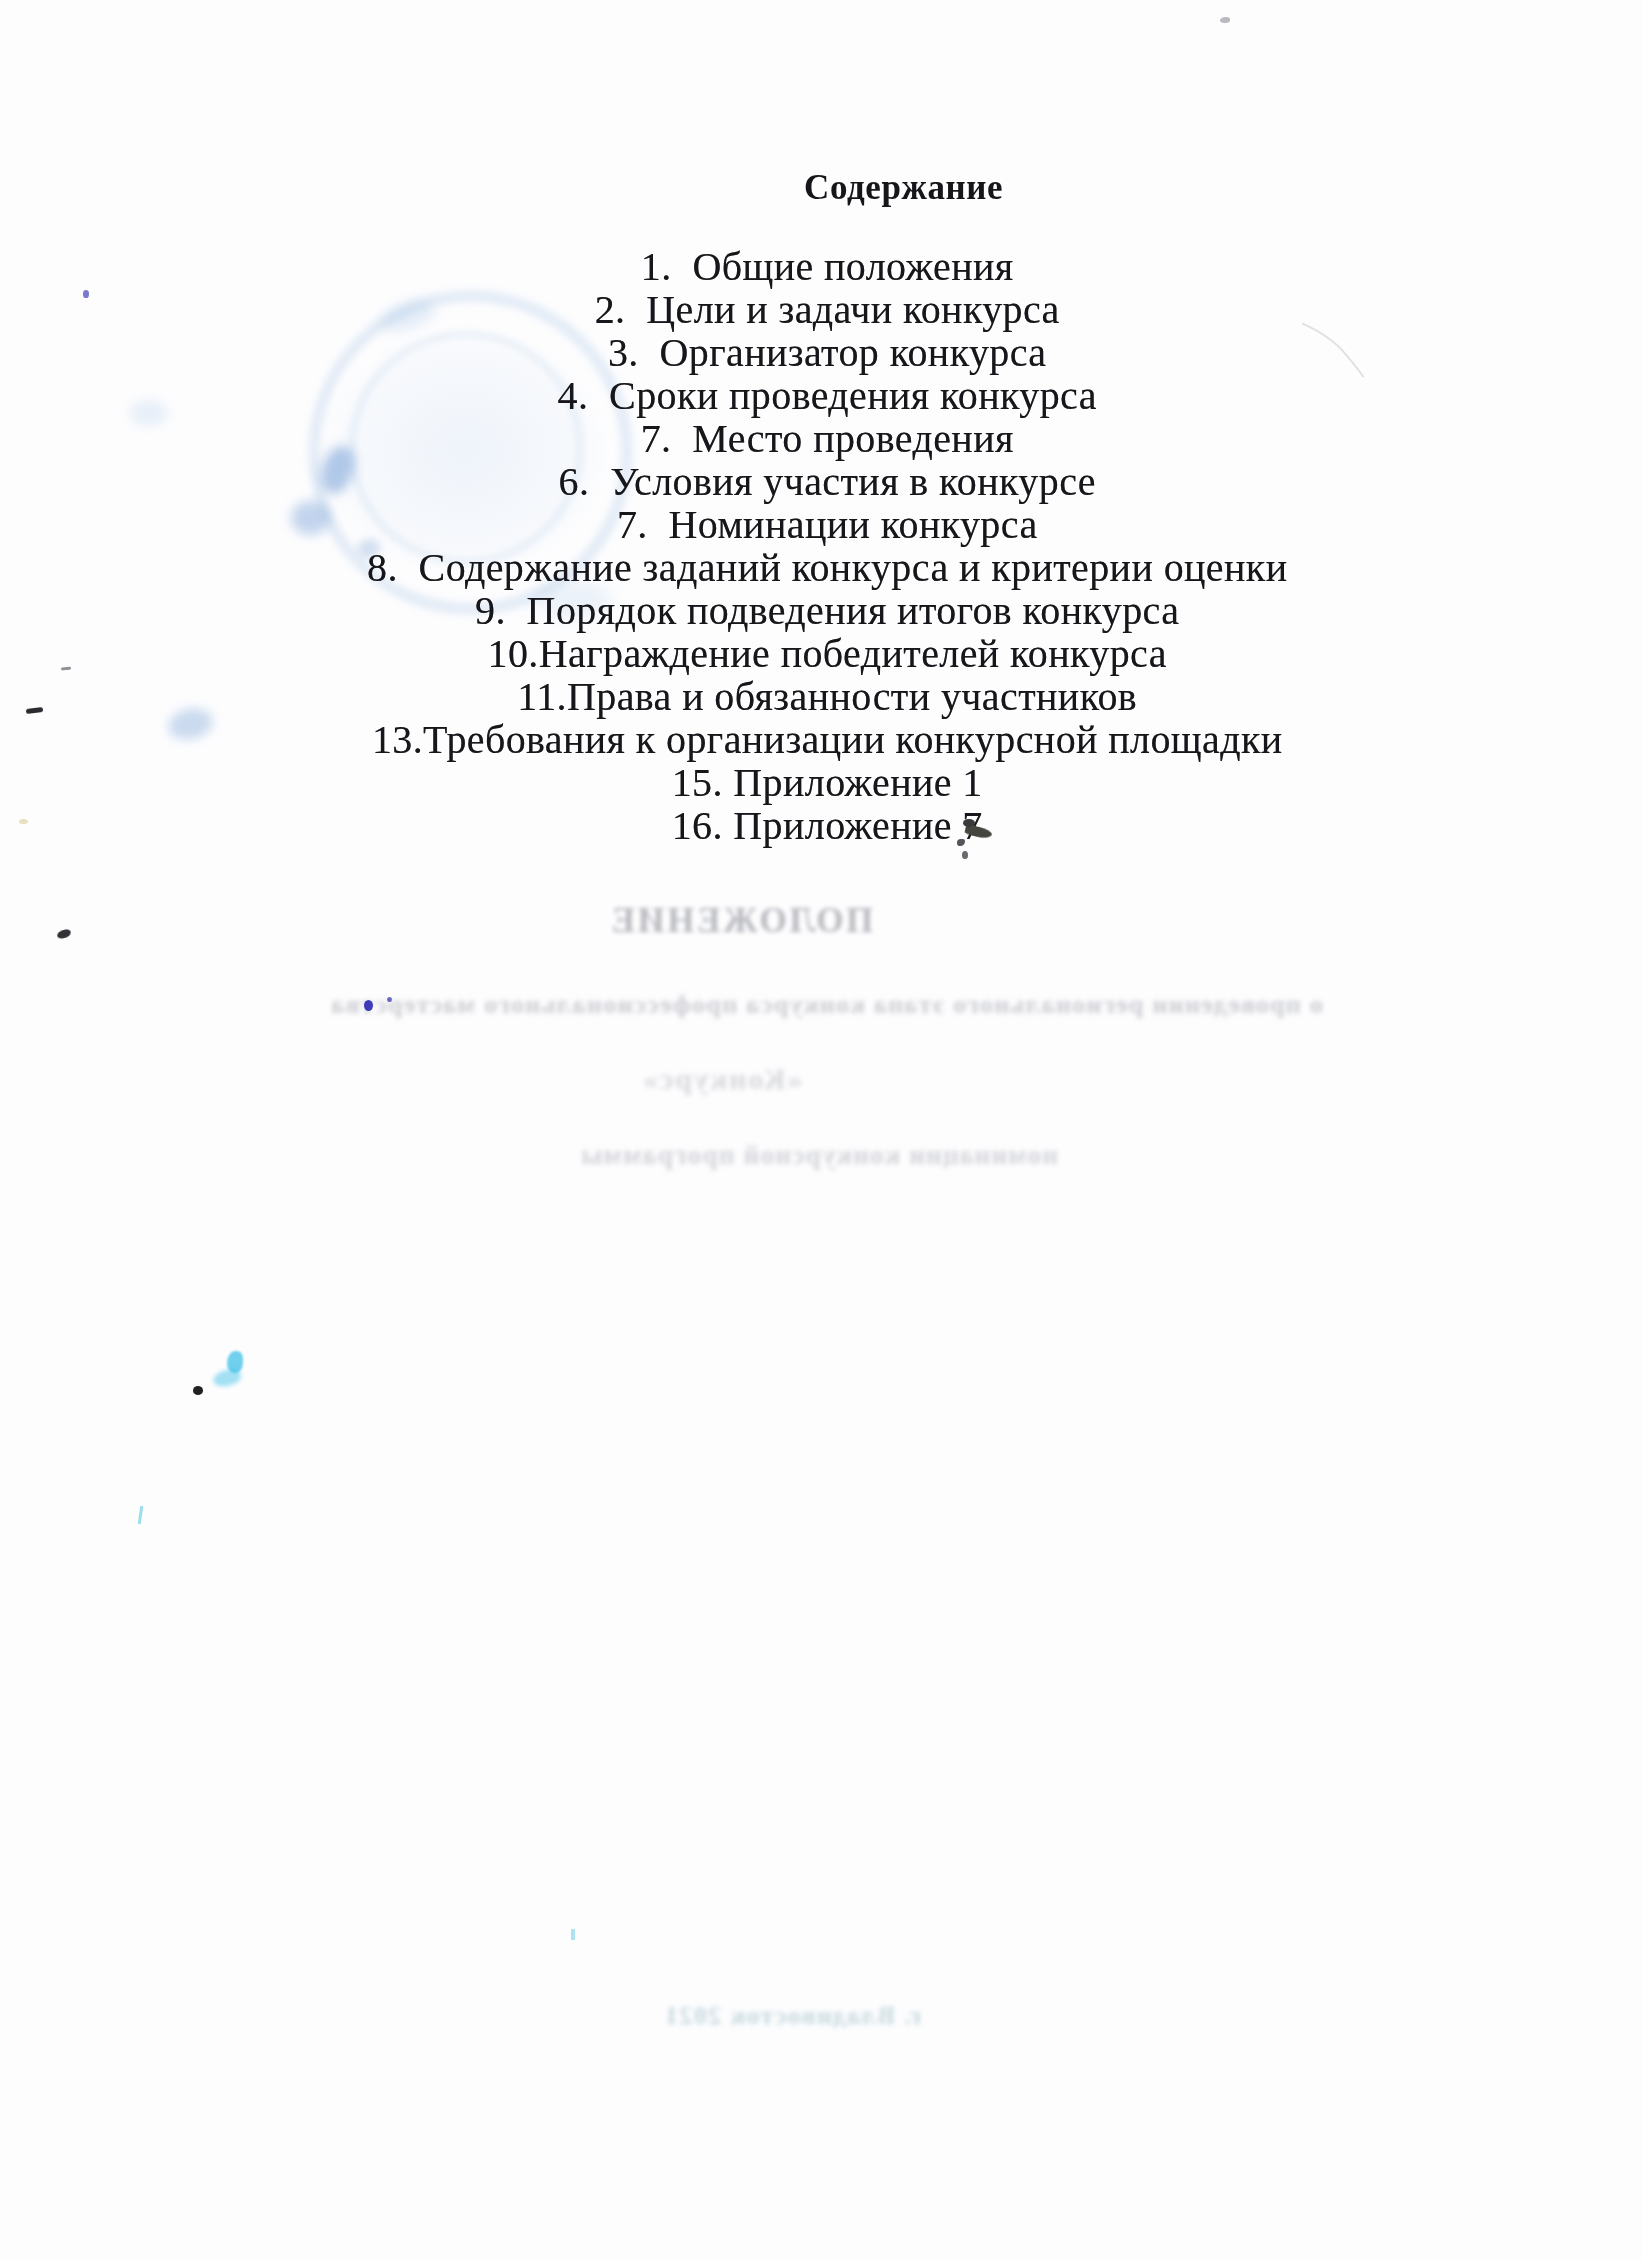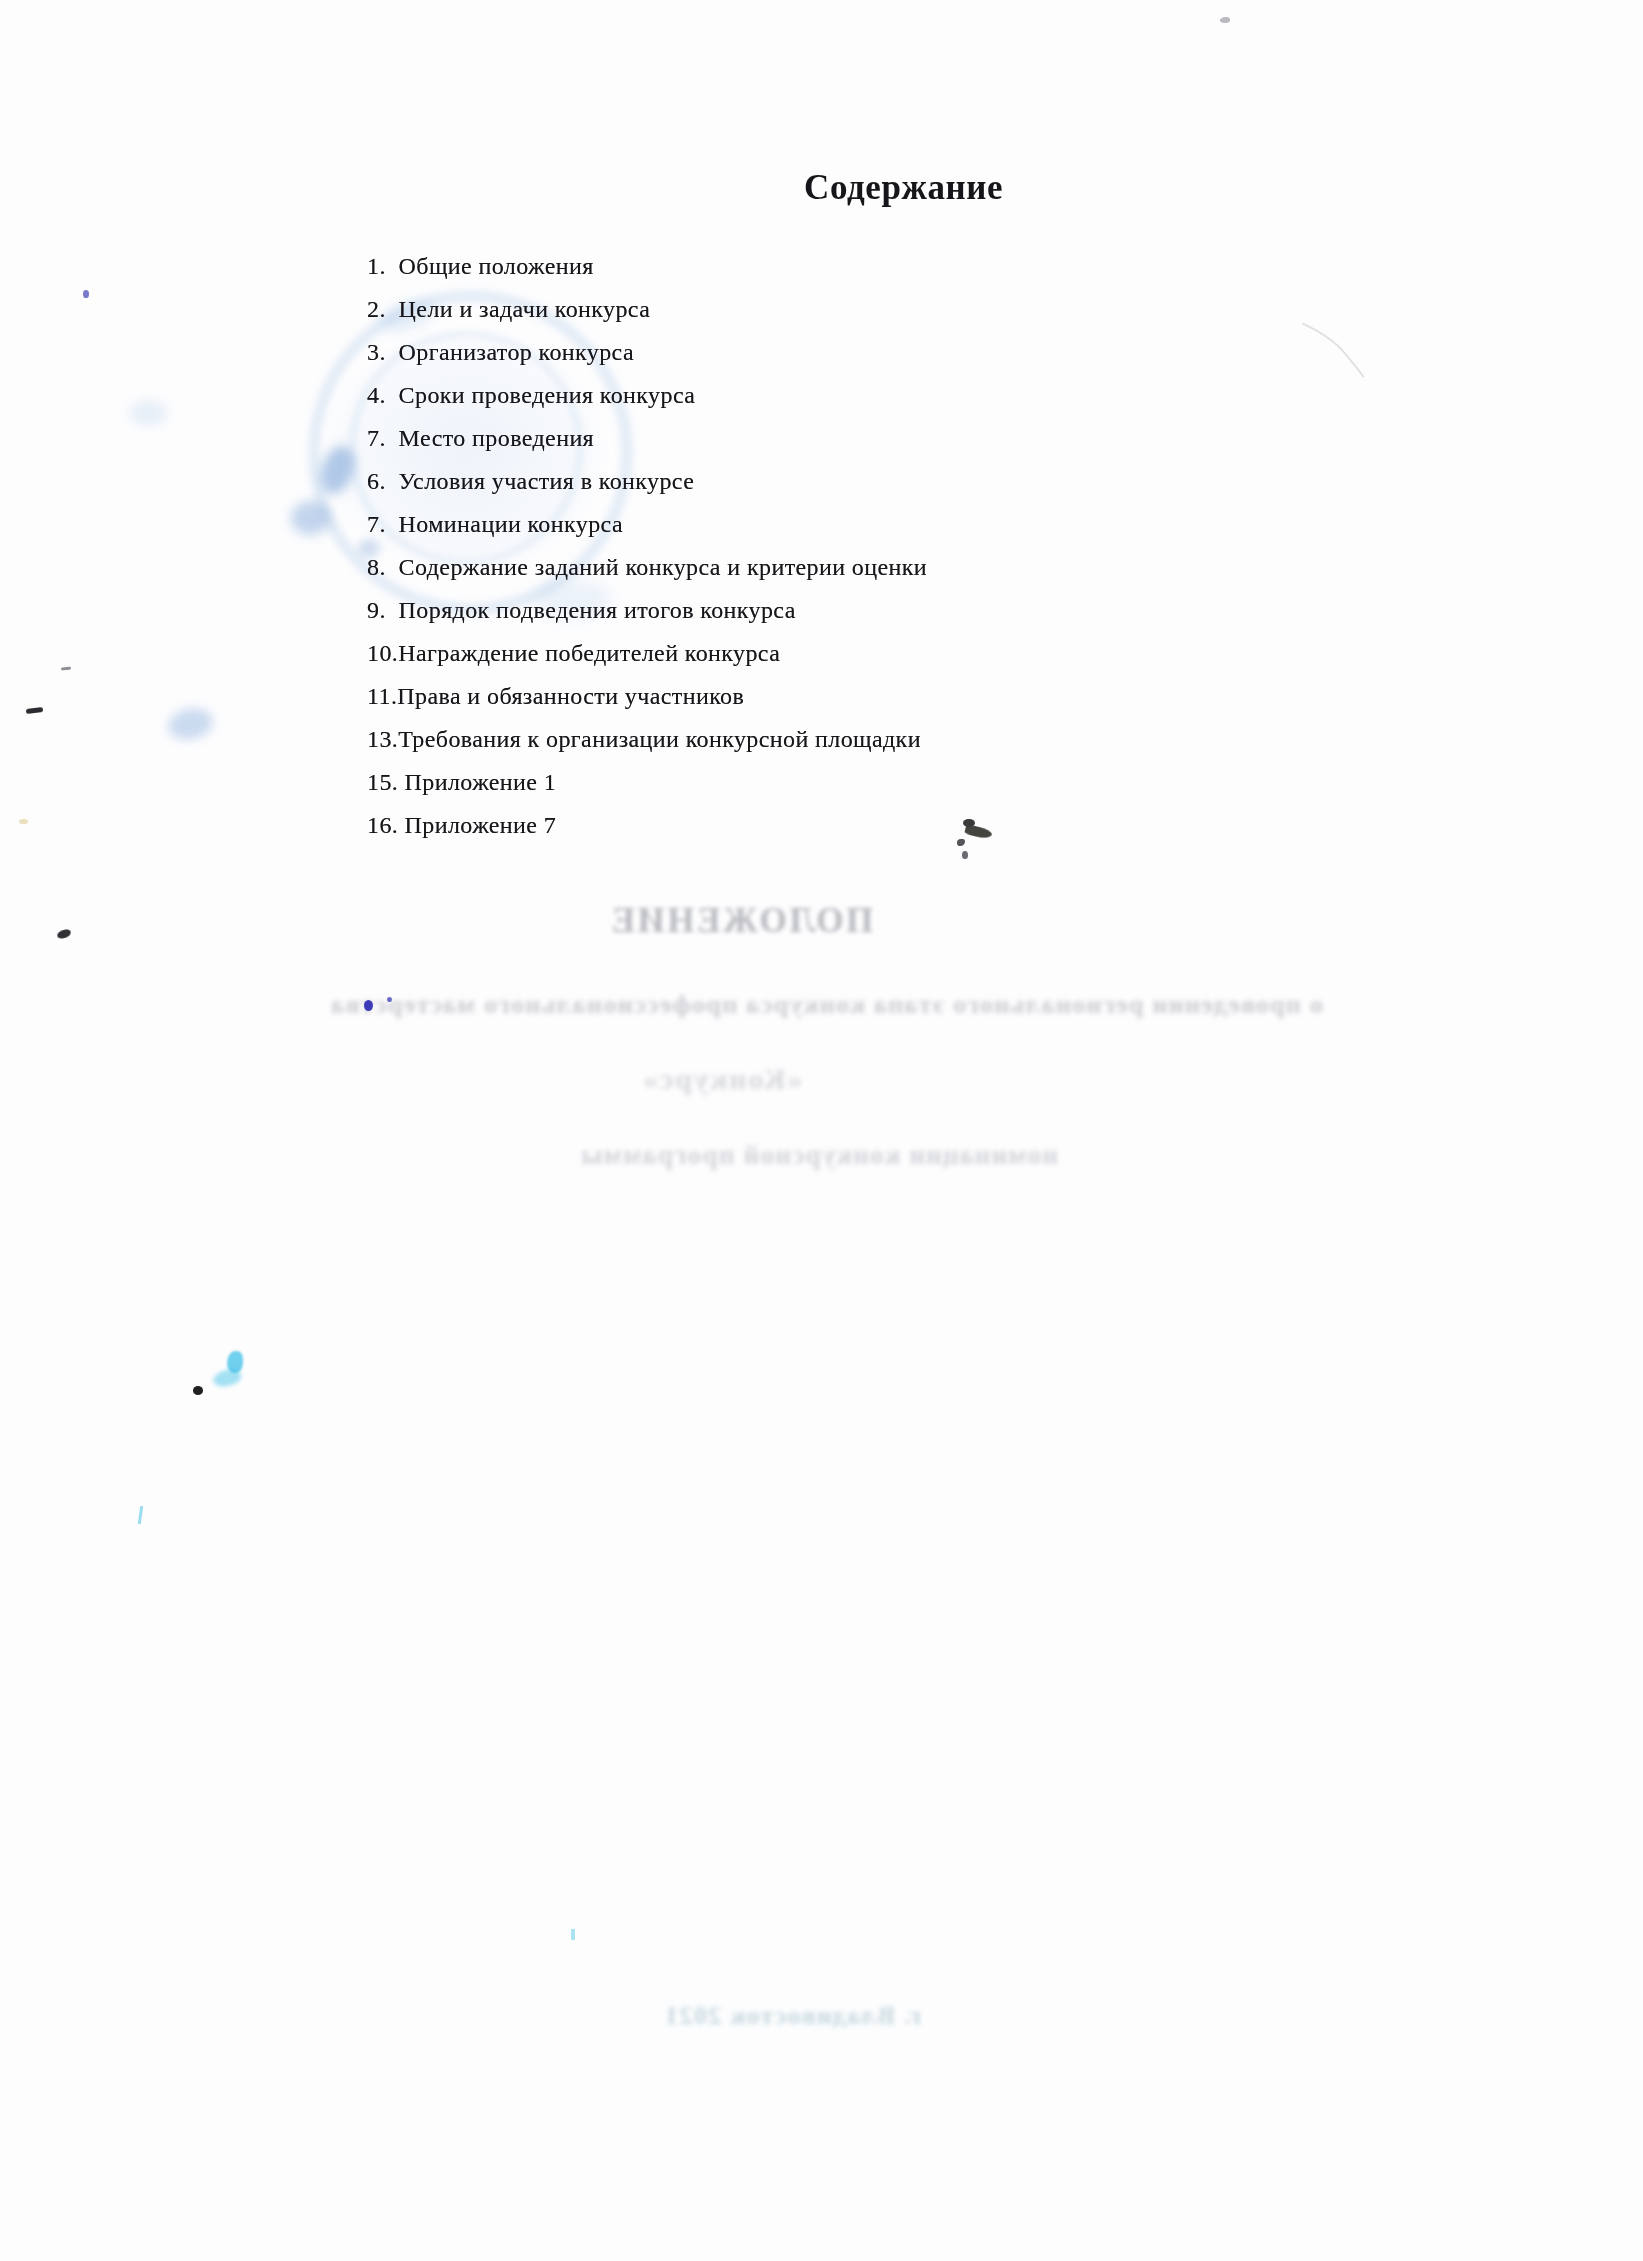--- a/index.html
+++ b/index.html
@@ -22,26 +22,27 @@
     font-weight: 700;
     letter-spacing: 0.6px;
     color: #15151a;
   }
   .toc {
     position: absolute;
     left: 367px;
     top: 245px;
   }
   .toc-line {
-    font-size: 24px;
+    font-size: 40px;
     line-height: 43px;
     white-space: pre;
     letter-spacing: 0.4px;
     color: #17171b;
     text-shadow: 0 0 0.6px rgba(10,10,14,0.55);
+    text-align: center;
   }
 
   
   .stamp-wash {
     position: absolute; left: 271px; top: 284px; width: 387px; height: 335px;
     background: radial-gradient(closest-side, rgba(140,180,225,0.13), rgba(140,180,225,0.05) 60%, transparent 75%);
     pointer-events: none;
   }
   .stamp-ring-outer {
     position: absolute; left: 309px; top: 291px; width: 303px; height: 303px;

